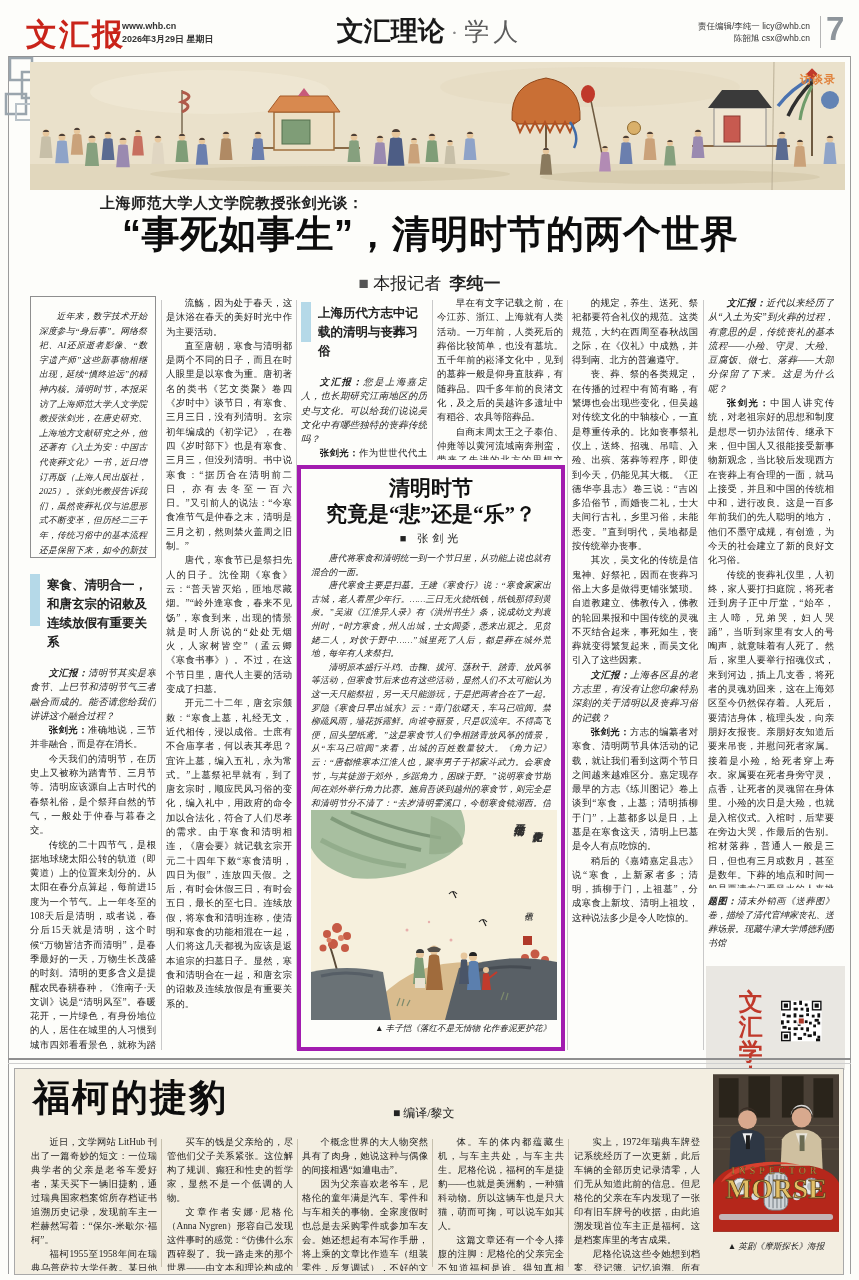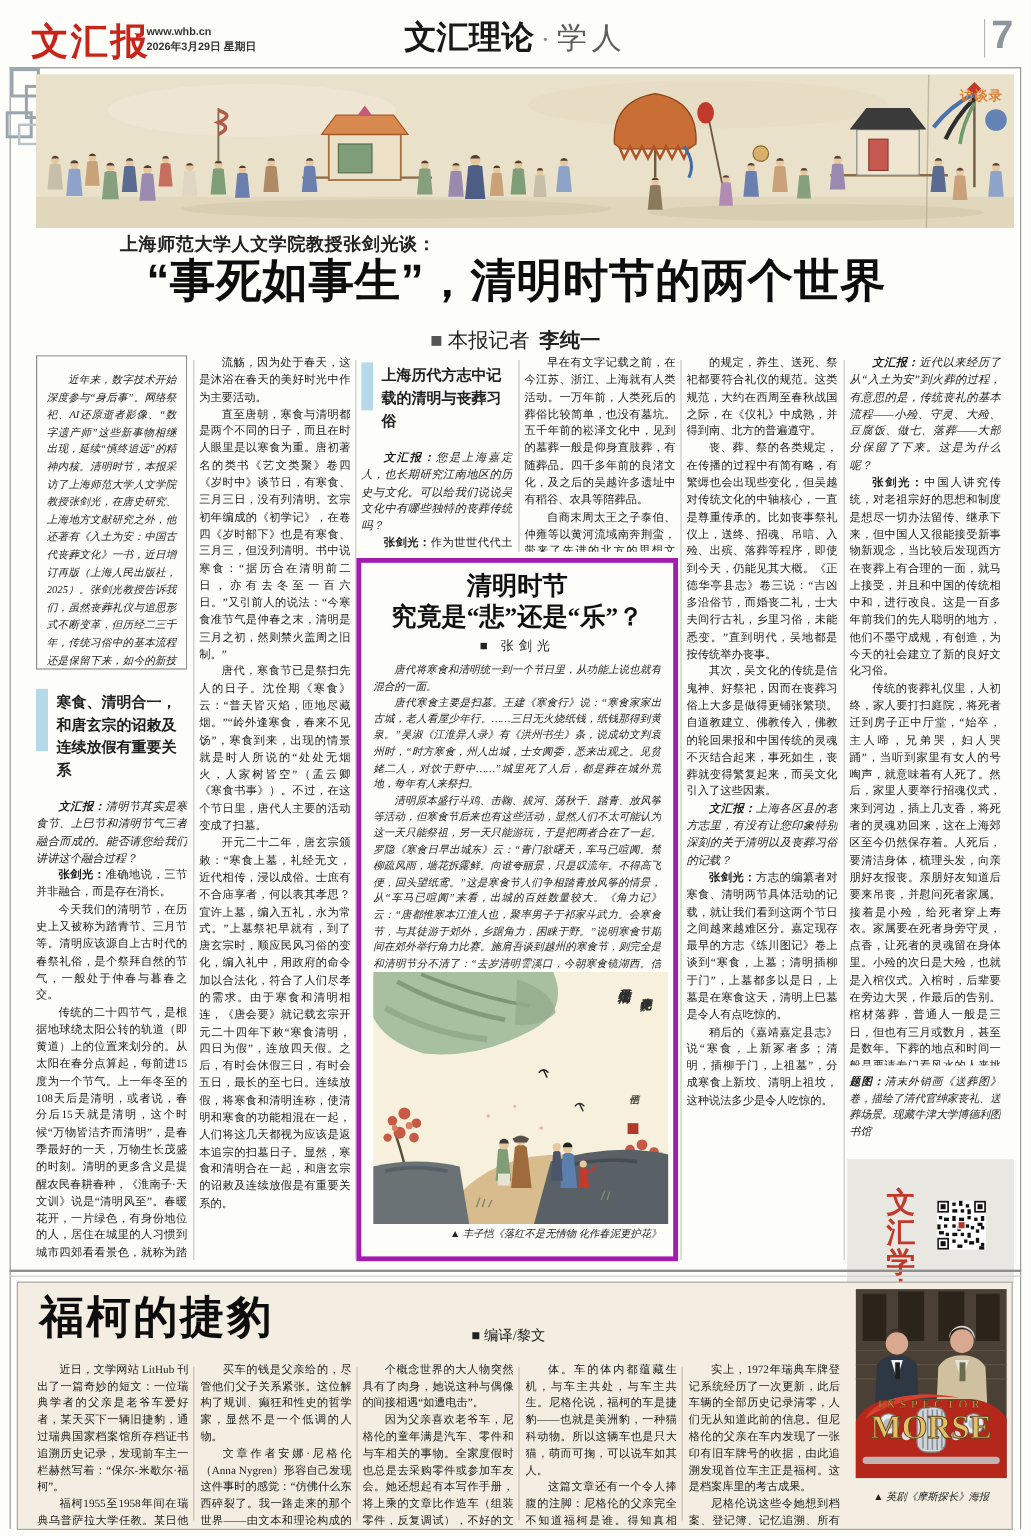--- a/index.html
+++ b/index.html
@@ -91,20 +91,24 @@
 
 <div id="page">
 
   <div class="abs masthead">文汇报</div>
   <div class="abs mast-sub">
     <div>www.whb.cn</div>
     <div>2026年3月29日 星期日</div>
   </div>
   <div class="abs section-title">
     <span class="main">文汇理论</span><span class="dot">·</span><span class="sub">学人</span>
+  </div>
+  <div class="abs editors">
+    <div>责任编辑/李纯一 licy@whb.cn</div>
+    <div>陈韶旭 csx@whb.cn</div>
   </div>
   <div class="abs pageno-div"></div>
   <div class="abs pageno">7</div>
   <div class="abs toprule"></div>
   <div class="abs frame-l"></div>
   <div class="abs frame-r"></div>
 
   <svg class="abs ornament" width="72" height="76" viewBox="0 0 72 76">
     <rect x="8" y="8" width="22" height="22" fill="none" stroke="#9aa5ad" stroke-width="2.5"></rect>
     <rect x="20" y="22" width="26" height="26" fill="none" stroke="#9aa5ad" stroke-width="2.5"></rect>

